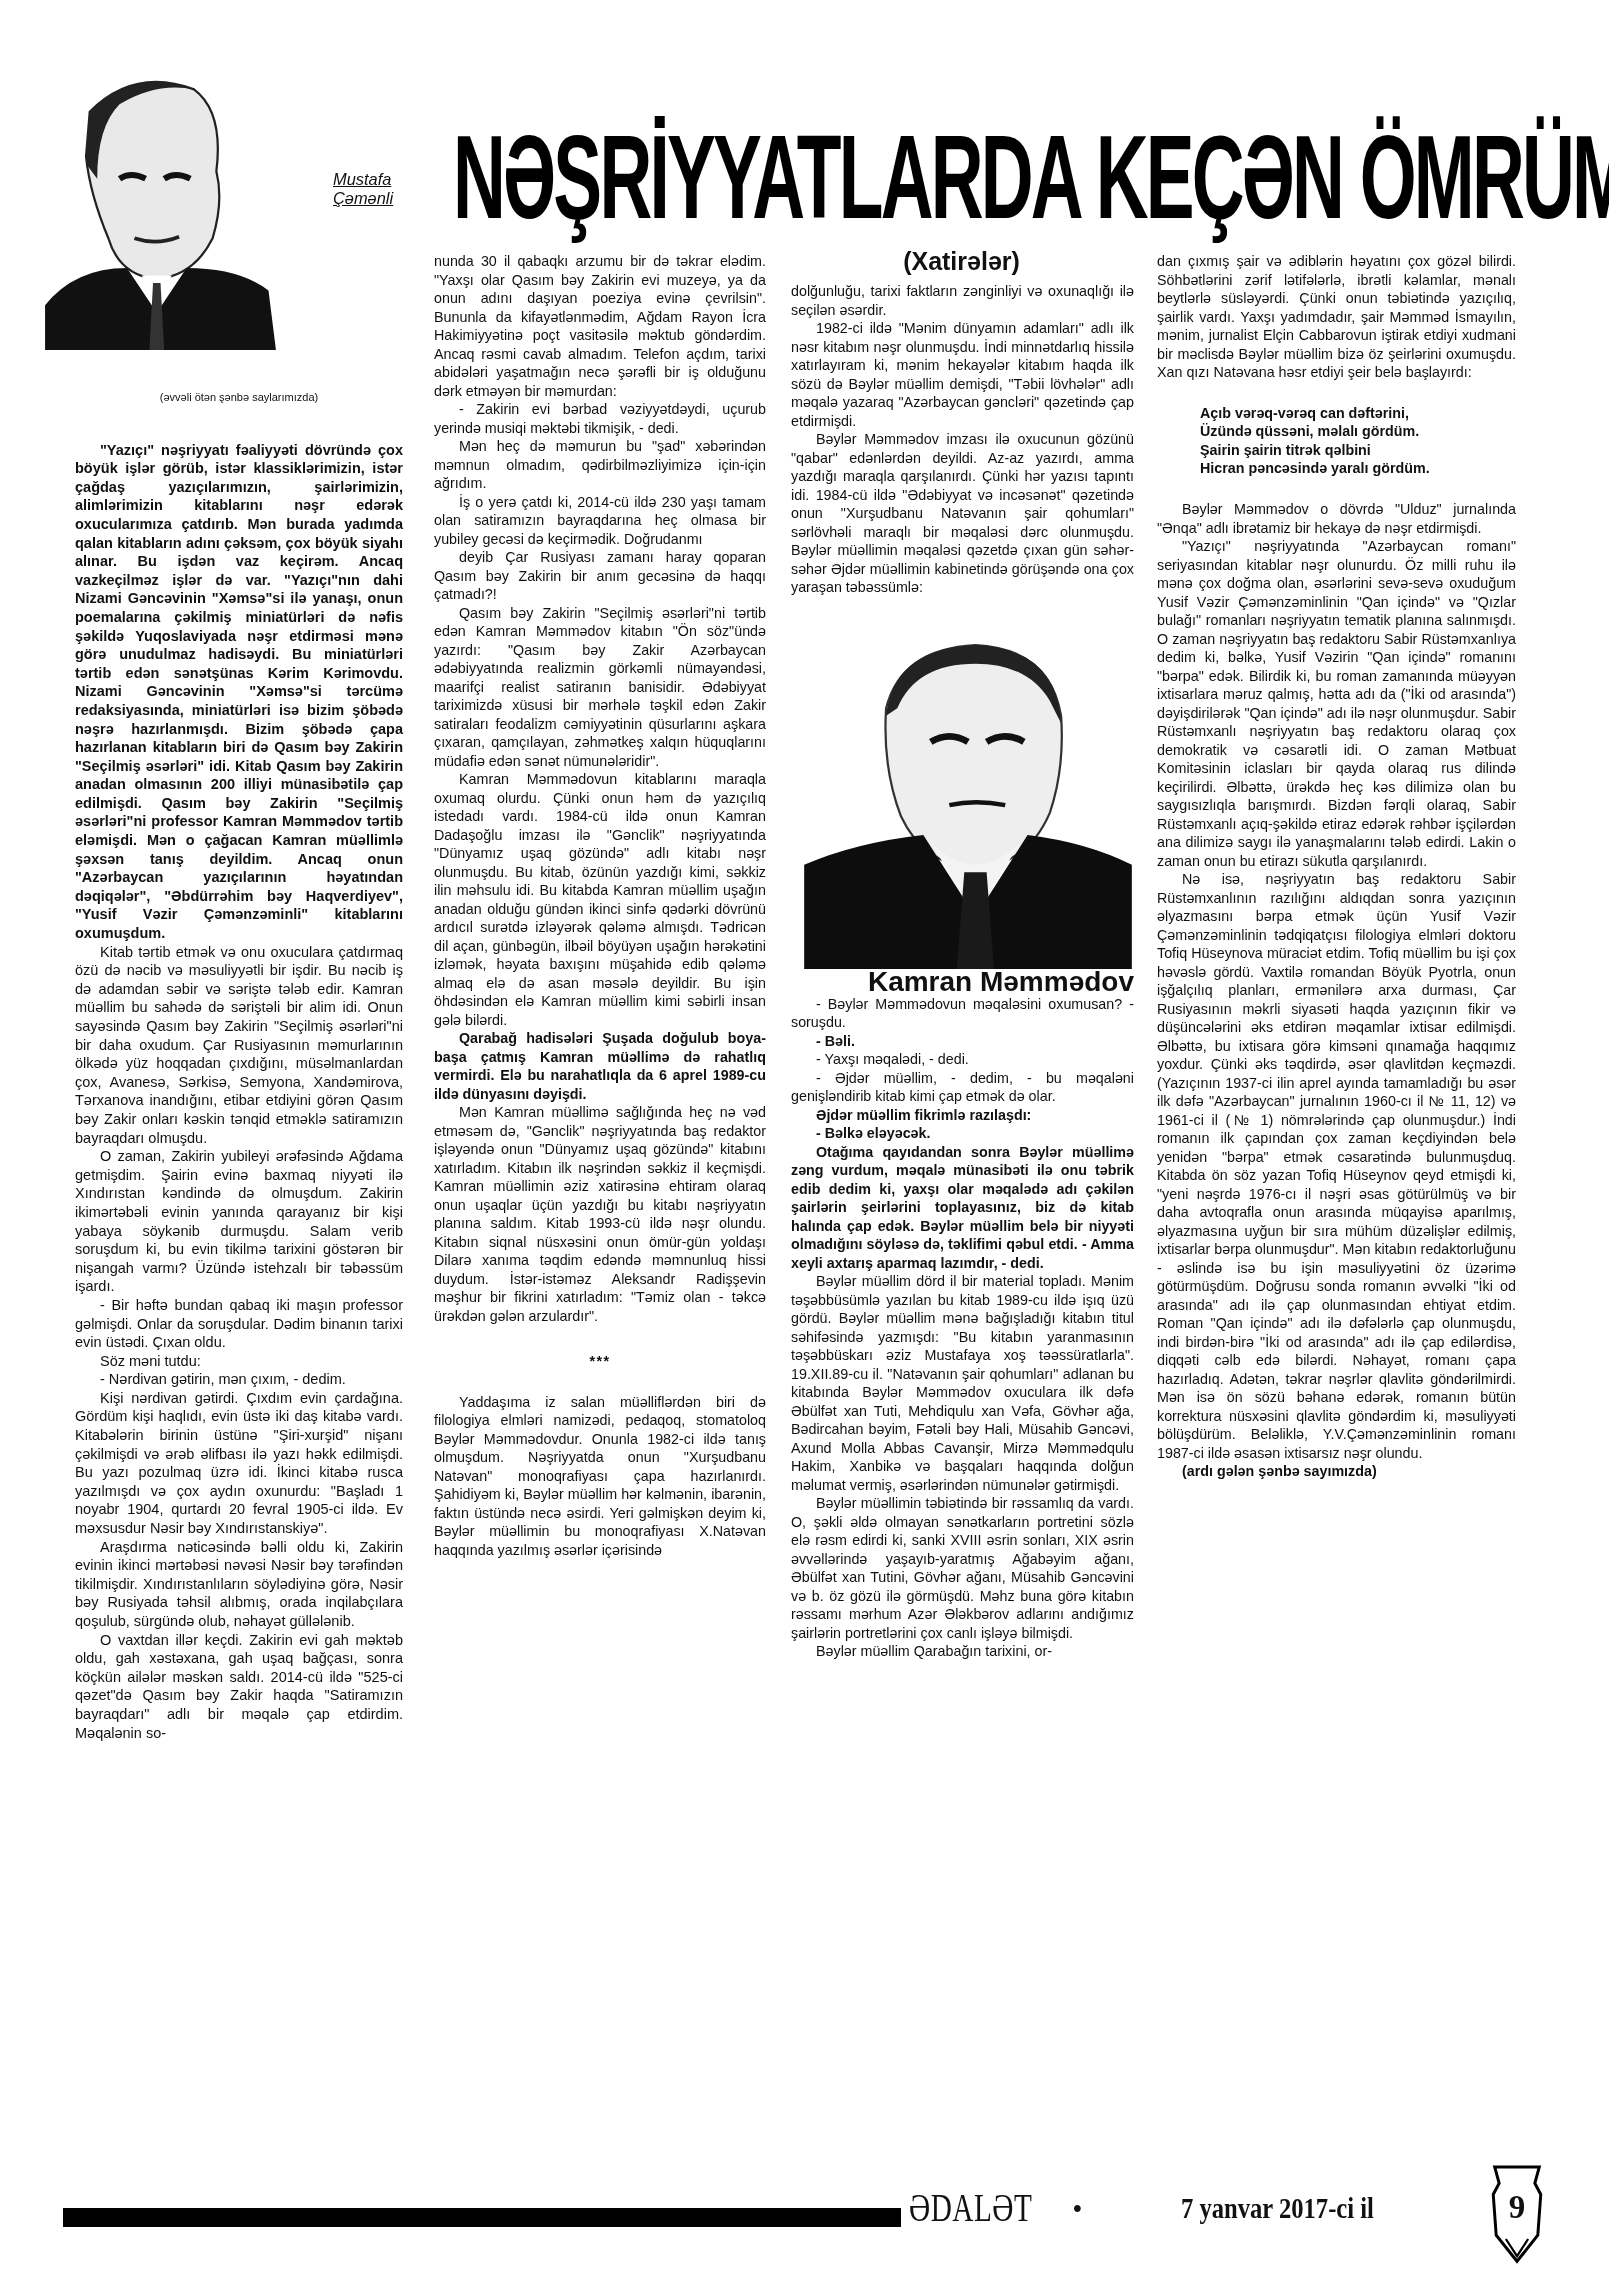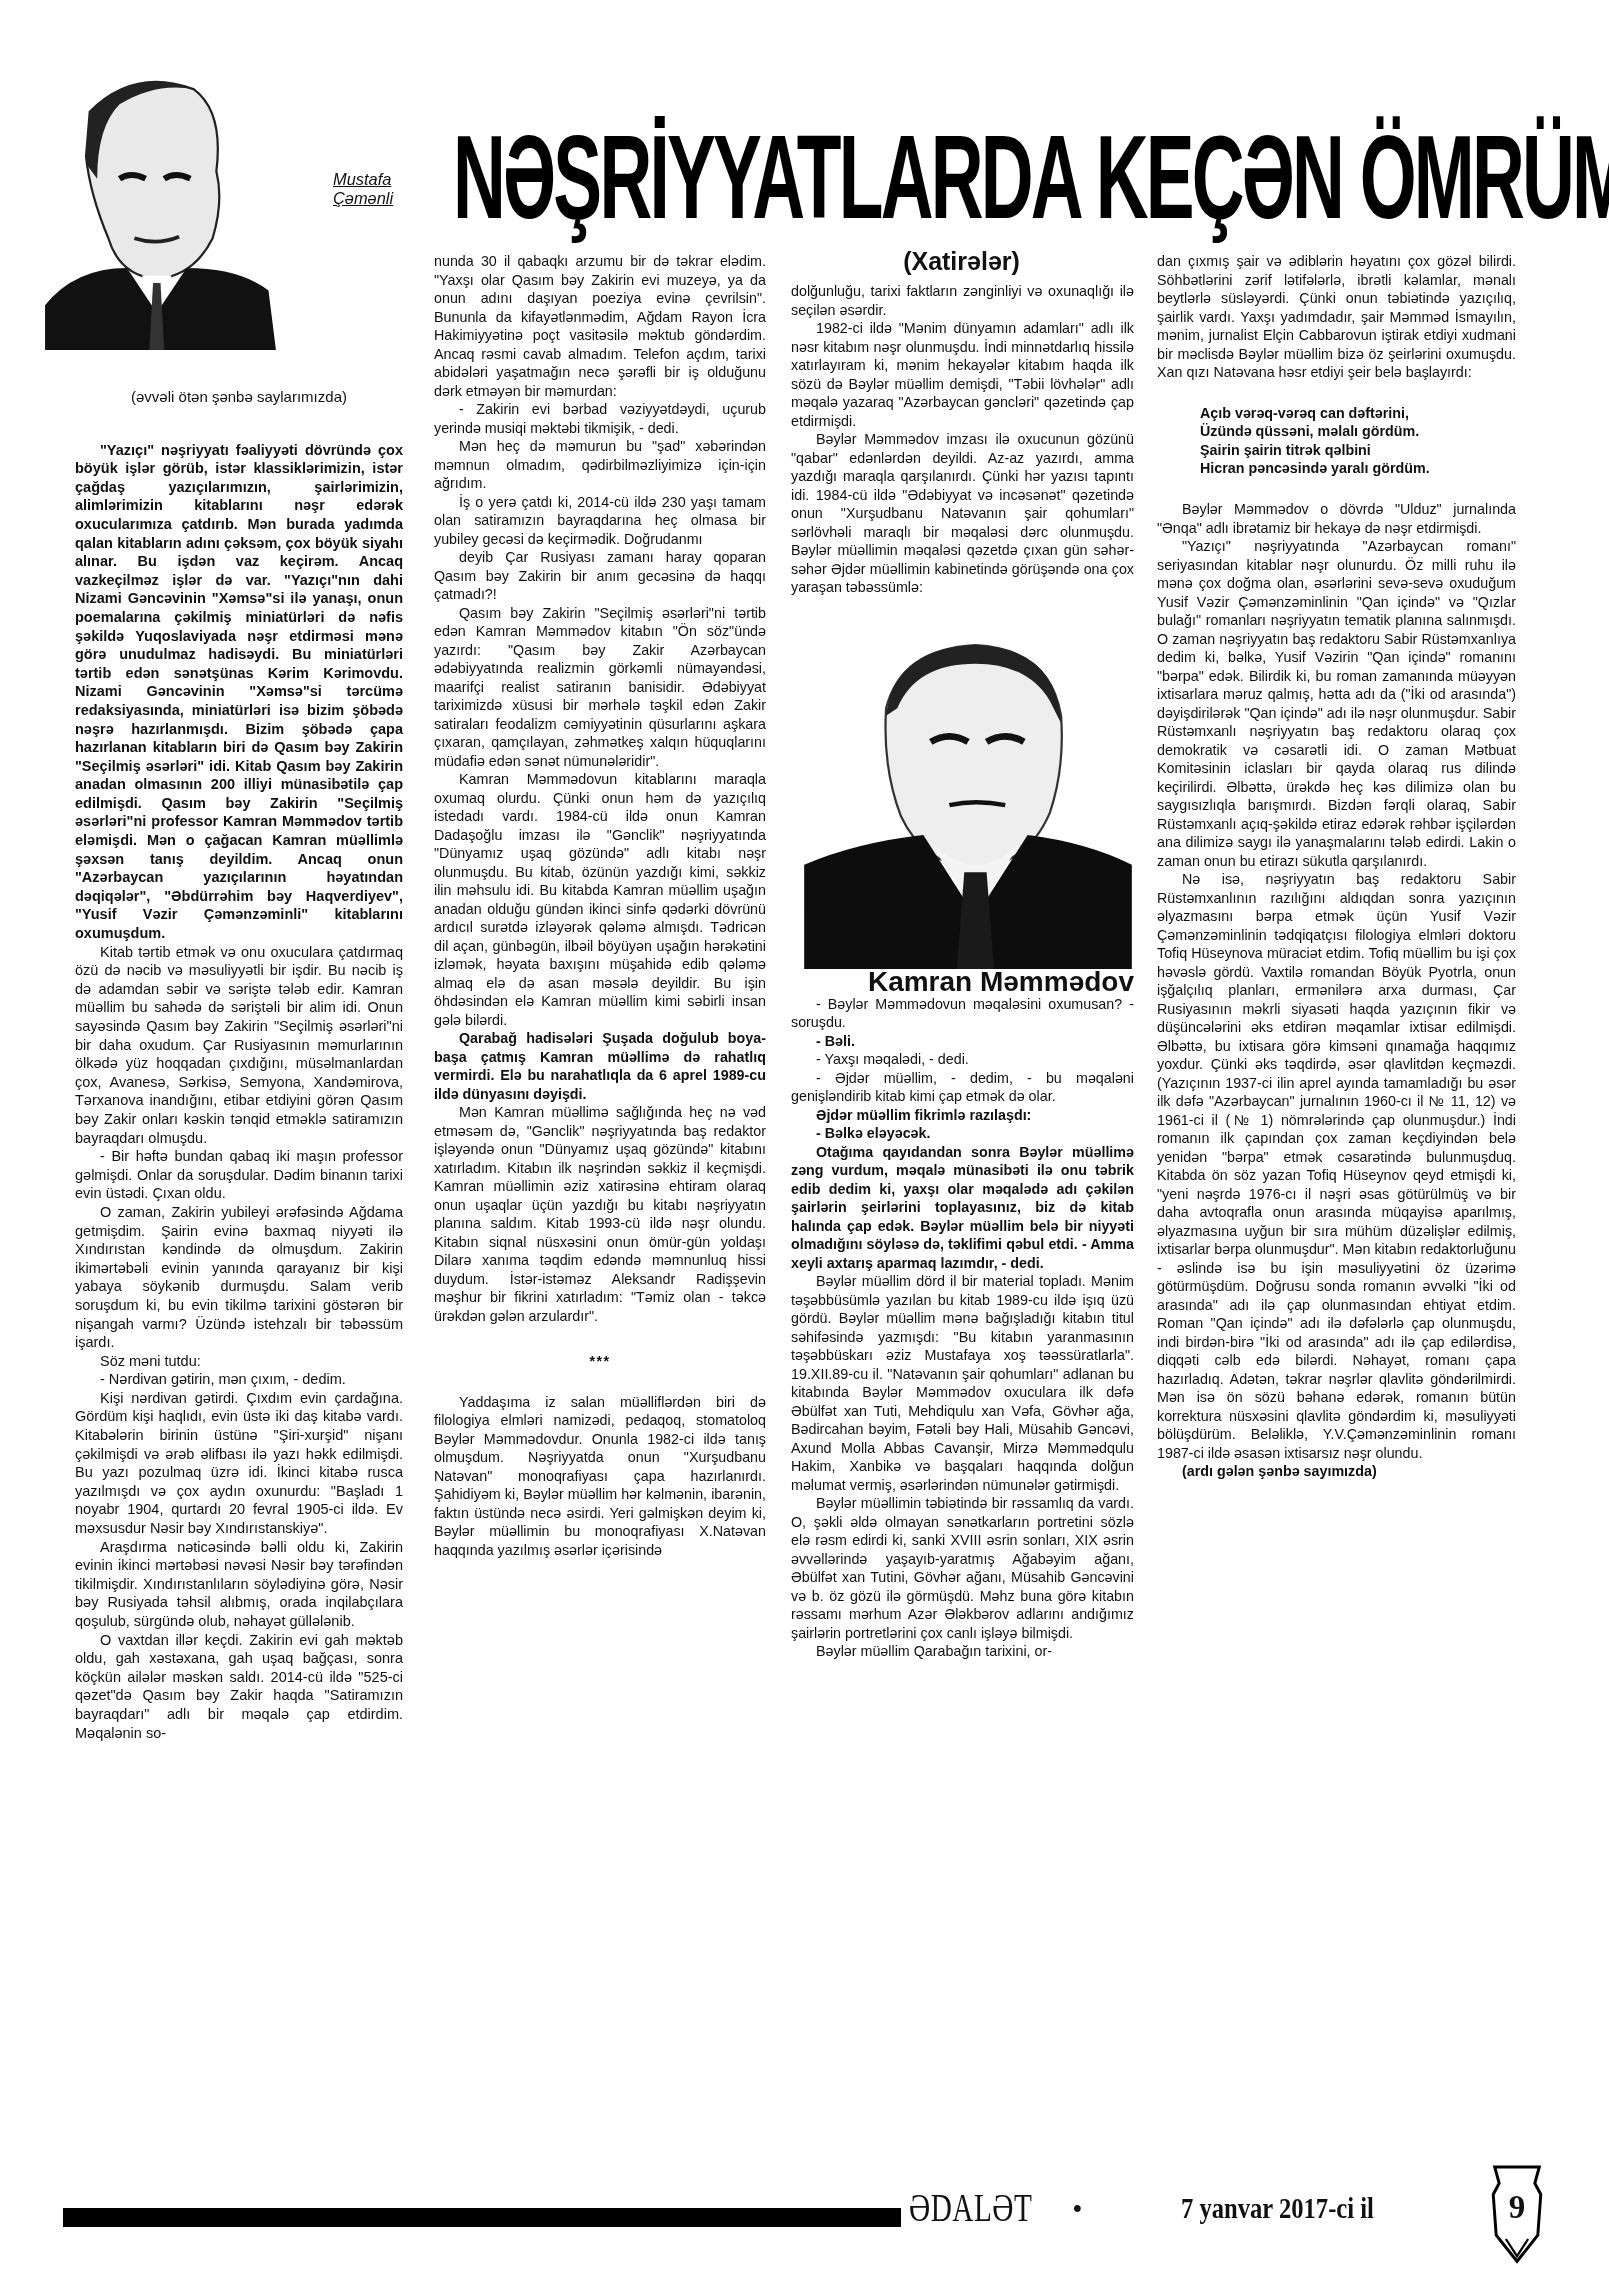--- a/index.html
+++ b/index.html
@@ -19,21 +19,21 @@
               font-size:118px; line-height:130px; letter-spacing:-4.5px; white-space:nowrap;
               transform:scaleX(0.62); transform-origin:left center; color:#000; }
   .subtitle { position:absolute; left:790px; top:247px; width:343px; text-align:center;
               font-weight:bold; font-size:25px; }
 
   .col { position:absolute; font-size:14.3px; line-height:18.5px; text-align:justify; }
   .col p { margin:0; text-indent:25px; }
   .col p.noindent { text-indent:0; }
   .col1 { left:75px; top:388px; width:328px; font-size:14.5px; line-height:18.6px; }
   .col1 .lead { font-weight:bold; }
-  .col1 .continued { text-align:center; font-size:15px; margin-bottom:34px; text-indent:0; }
+  .col1 .continued { text-align:center; font-size:11px; margin-bottom:34px; text-indent:0; }
   .col2 { left:434px; top:252px; width:332px; }
   .col3 { left:791px; top:282px; width:343px; }
   .col4 { left:1157px; top:252px; width:359px; }
 
   .poem { font-weight:bold; margin:22.4px 0 22.4px 43px; text-align:left; }
   .poem div { white-space:nowrap; }
   .stars { text-align:center; font-weight:bold; margin:27px 0 22.4px; letter-spacing:1.5px; }
   .bold { font-weight:bold; }
   .ardi { text-align:left; font-weight:bold; margin-top:27px; text-indent:0; }
 
@@ -74,22 +74,22 @@
     <span>Çəmənli</span>
   </div>
 
   <div class="headline">NƏŞRİYYATLARDA KEÇƏN ÖMRÜM</div>
   <div class="subtitle">(Xatirələr)</div>
 
   <div class="col col1">
     <p class="continued">(əvvəli ötən şənbə saylarımızda)</p>
     <p class="lead">"Yazıçı" nəşriyyatı fəaliyyəti dövründə çox böyük işlər görüb, istər klassiklərimizin, istər çağdaş yazıçılarımızın, şairlərimizin, alimlərimizin kitablarını nəşr edərək oxucularımıza çatdırıb. Mən burada yadımda qalan kitabların adını çəksəm, çox böyük siyahı alınar. Bu işdən vaz keçirəm. Ancaq vazkeçilməz işlər də var. "Yazıçı"nın dahi Nizami Gəncəvinin "Xəmsə"si ilə yanaşı, onun poemalarına çəkilmiş miniatürləri də nəfis şəkildə Yuqoslaviyada nəşr etdirməsi mənə görə unudulmaz hadisəydi. Bu miniatürləri tərtib edən sənətşünas Kərim Kərimovdu. Nizami Gəncəvinin "Xəmsə"si tərcümə redaksiyasında, miniatürləri isə bizim şöbədə nəşrə hazırlanmışdı. Bizim şöbədə çapa hazırlanan kitabların biri də Qasım bəy Zakirin "Seçilmiş əsərləri" idi. Kitab Qasım bəy Zakirin anadan olmasının 200 illiyi münasibətilə çap edilmişdi. Qasım bəy Zakirin "Seçilmiş əsərləri"ni professor Kamran Məmmədov tərtib eləmişdi. Mən o çağacan Kamran müəllimlə şəxsən tanış deyildim. Ancaq onun "Azərbaycan yazıçılarının həyatından dəqiqələr", "Əbdürrəhim bəy Haqverdiyev", "Yusif Vəzir Çəmənzəminli" kitablarını oxumuşdum.</p>
     <p>Kitab tərtib etmək və onu oxuculara çatdırmaq özü də nəcib və məsuliyyətli bir işdir. Bu nəcib iş də adamdan səbir və səriştə tələb edir. Kamran müəllim bu sahədə də səriştəli bir alim idi. Onun sayəsində Qasım bəy Zakirin "Seçilmiş əsərləri"ni bir daha oxudum. Çar Rusiyasının məmurlarının ölkədə yüz hoqqadan çıxdığını, müsəlmanlardan çox, Avanesə, Sərkisə, Semyona, Xandəmirova, Tərxanova inandığını, etibar etdiyini görən Qasım bəy Zakir onları kəskin tənqid etməklə satiramızın bayraqdarı olmuşdu.</p>
+    <p>O zaman, Zakirin yubileyi ərəfəsində Ağdama getmişdim. Şairin evinə baxmaq niyyəti ilə Xındırıstan kəndində də olmuşdum. Zakirin ikimərtəbəli evinin yanında qarayanız bir kişi yabaya söykənib durmuşdu. Salam verib soruşdum ki, bu evin tikilmə tarixini göstərən bir nişangah varmı? Üzündə istehzalı bir təbəssüm işardı.</p>
     <p>- Bir həftə bundan qabaq iki maşın professor gəlmişdi. Onlar da soruşdular. Dədim binanın tarixi evin üstədi. Çıxan oldu.</p>
-    <p>O zaman, Zakirin yubileyi ərəfəsində Ağdama getmişdim. Şairin evinə baxmaq niyyəti ilə Xındırıstan kəndində də olmuşdum. Zakirin ikimərtəbəli evinin yanında qarayanız bir kişi yabaya söykənib durmuşdu. Salam verib soruşdum ki, bu evin tikilmə tarixini göstərən bir nişangah varmı? Üzündə istehzalı bir təbəssüm işardı.</p>
     <p>Söz məni tutdu:</p>
     <p>- Nərdivan gətirin, mən çıxım, - dedim.</p>
     <p>Kişi nərdivan gətirdi. Çıxdım evin çardağına. Gördüm kişi haqlıdı, evin üstə iki daş kitabə vardı. Kitabələrin birinin üstünə "Şiri-xurşid" nişanı çəkilmişdi və ərəb əlifbası ilə yazı həkk edilmişdi. Bu yazı pozulmaq üzrə idi. İkinci kitabə rusca yazılmışdı və çox aydın oxunurdu: "Başladı 1 noyabr 1904, qurtardı 20 fevral 1905-ci ildə. Ev məxsusdur Nəsir bəy Xındırıstanskiyə".</p>
     <p>Araşdırma nəticəsində bəlli oldu ki, Zakirin evinin ikinci mərtəbəsi nəvəsi Nəsir bəy tərəfindən tikilmişdir. Xındırıstanlıların söylədiyinə görə, Nəsir bəy Rusiyada təhsil alıbmış, orada inqilabçılara qoşulub, sürgündə olub, nəhayət güllələnib.</p>
     <p>O vaxtdan illər keçdi. Zakirin evi gah məktəb oldu, gah xəstəxana, gah uşaq bağçası, sonra köçkün ailələr məskən saldı. 2014-cü ildə "525-ci qəzet"də Qasım bəy Zakir haqda "Satiramızın bayraqdarı" adlı bir məqalə çap etdirdim. Məqalənin so-</p>
   </div>
 
   <div class="col col2">
     <p class="noindent">nunda 30 il qabaqkı arzumu bir də təkrar elədim. "Yaxşı olar Qasım bəy Zakirin evi muzeyə, ya da onun adını daşıyan poeziya evinə çevrilsin". Bununla da kifayətlənmədim, Ağdam Rayon İcra Hakimiyyətinə poçt vasitəsilə məktub göndərdim. Ancaq rəsmi cavab almadım. Telefon açdım, tarixi abidələri yaşatmağın necə şərəfli bir iş olduğunu dərk etməyən bir məmurdan:</p>
     <p>- Zakirin evi bərbad vəziyyətdəydi, uçurub yerində musiqi məktəbi tikmişik, - dedi.</p>

